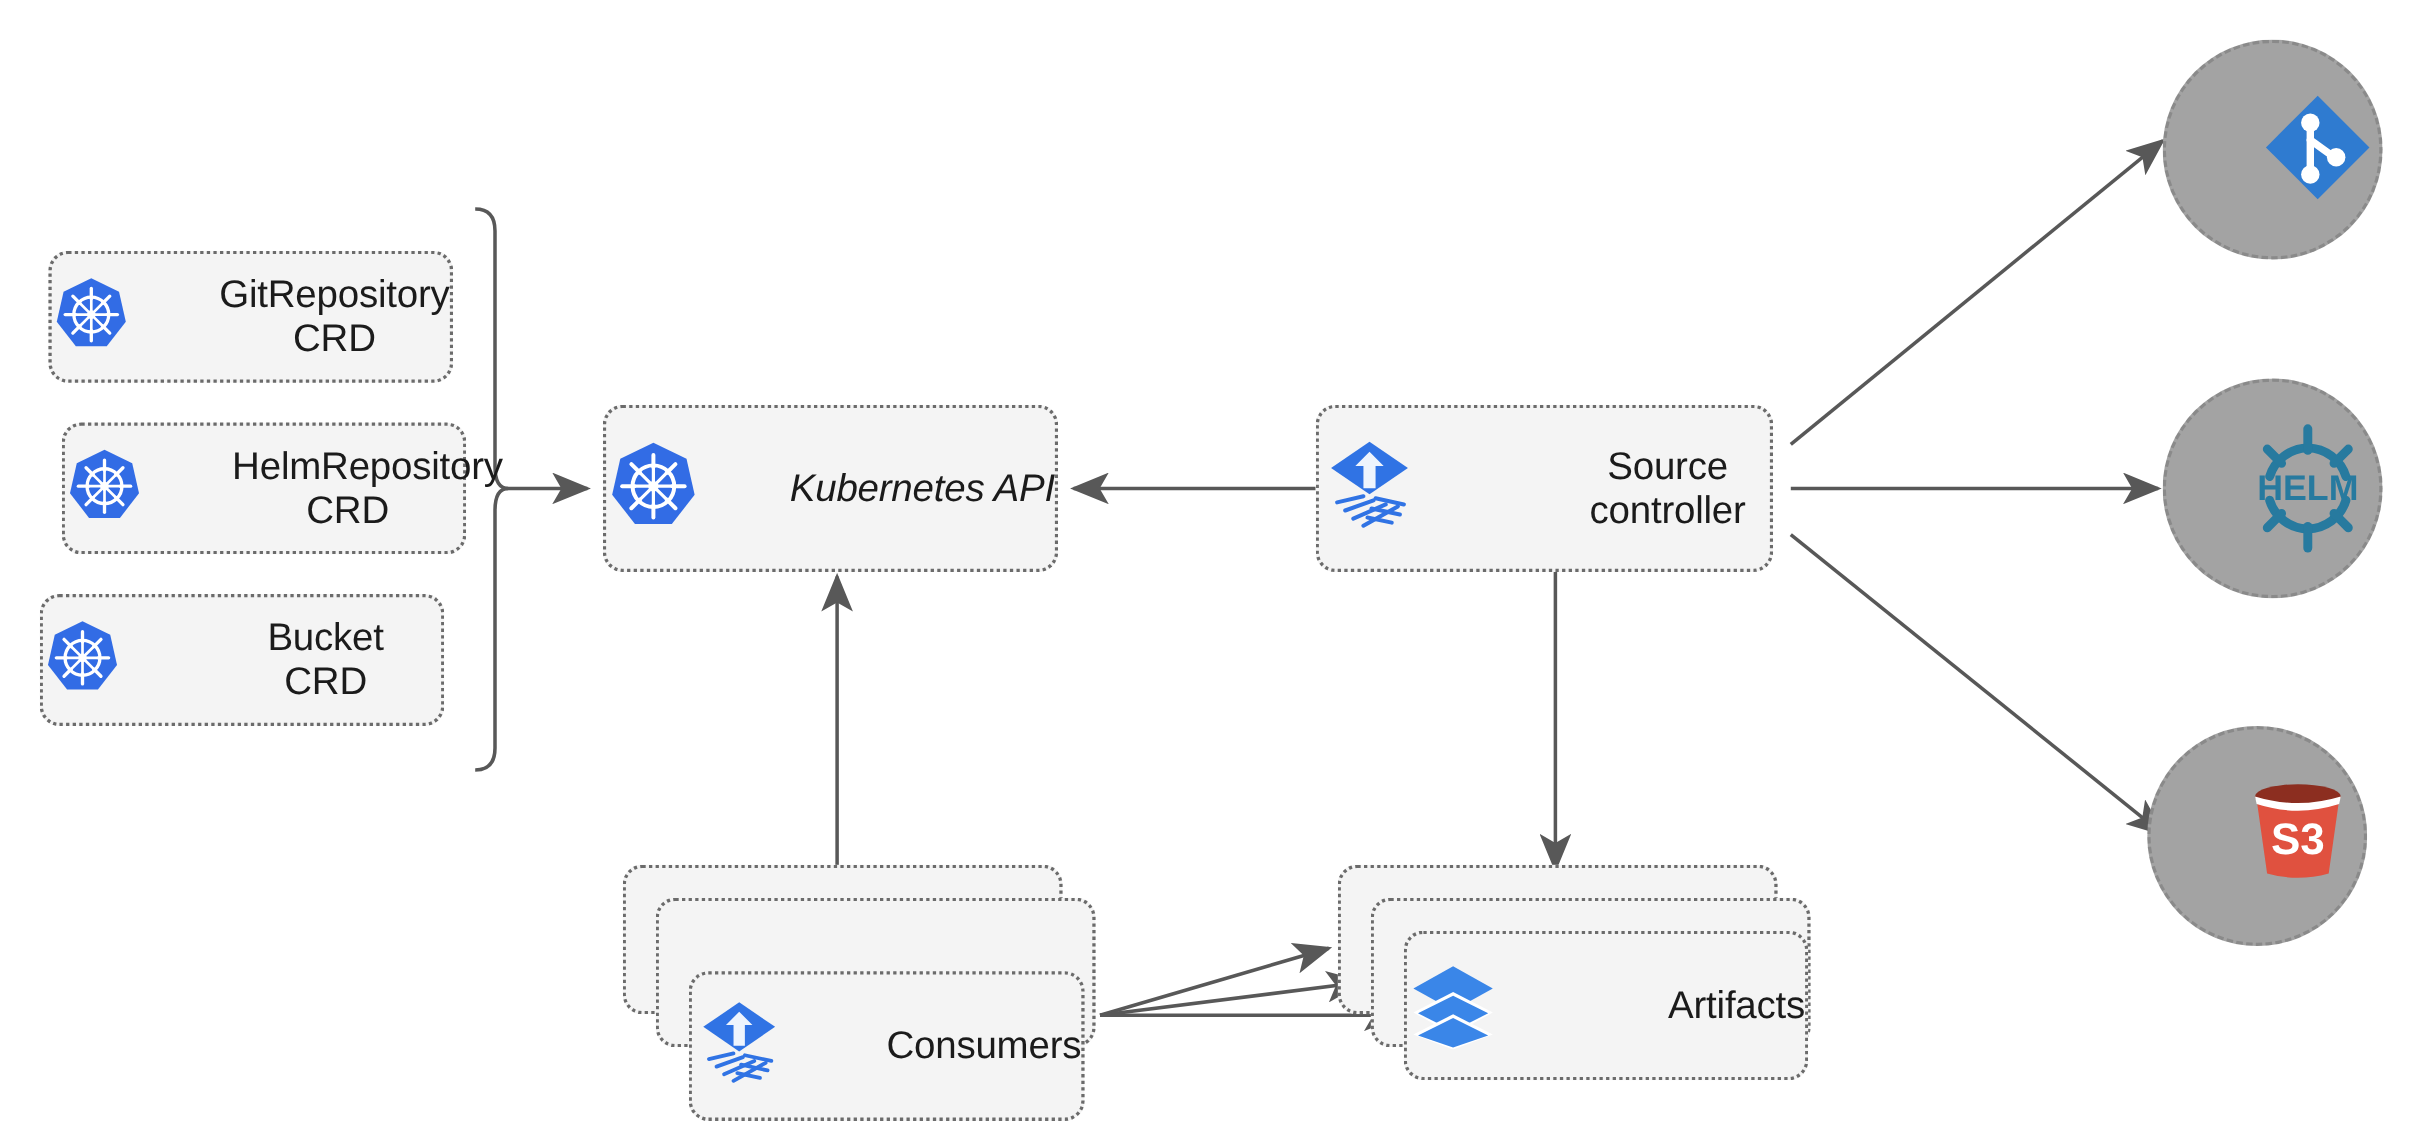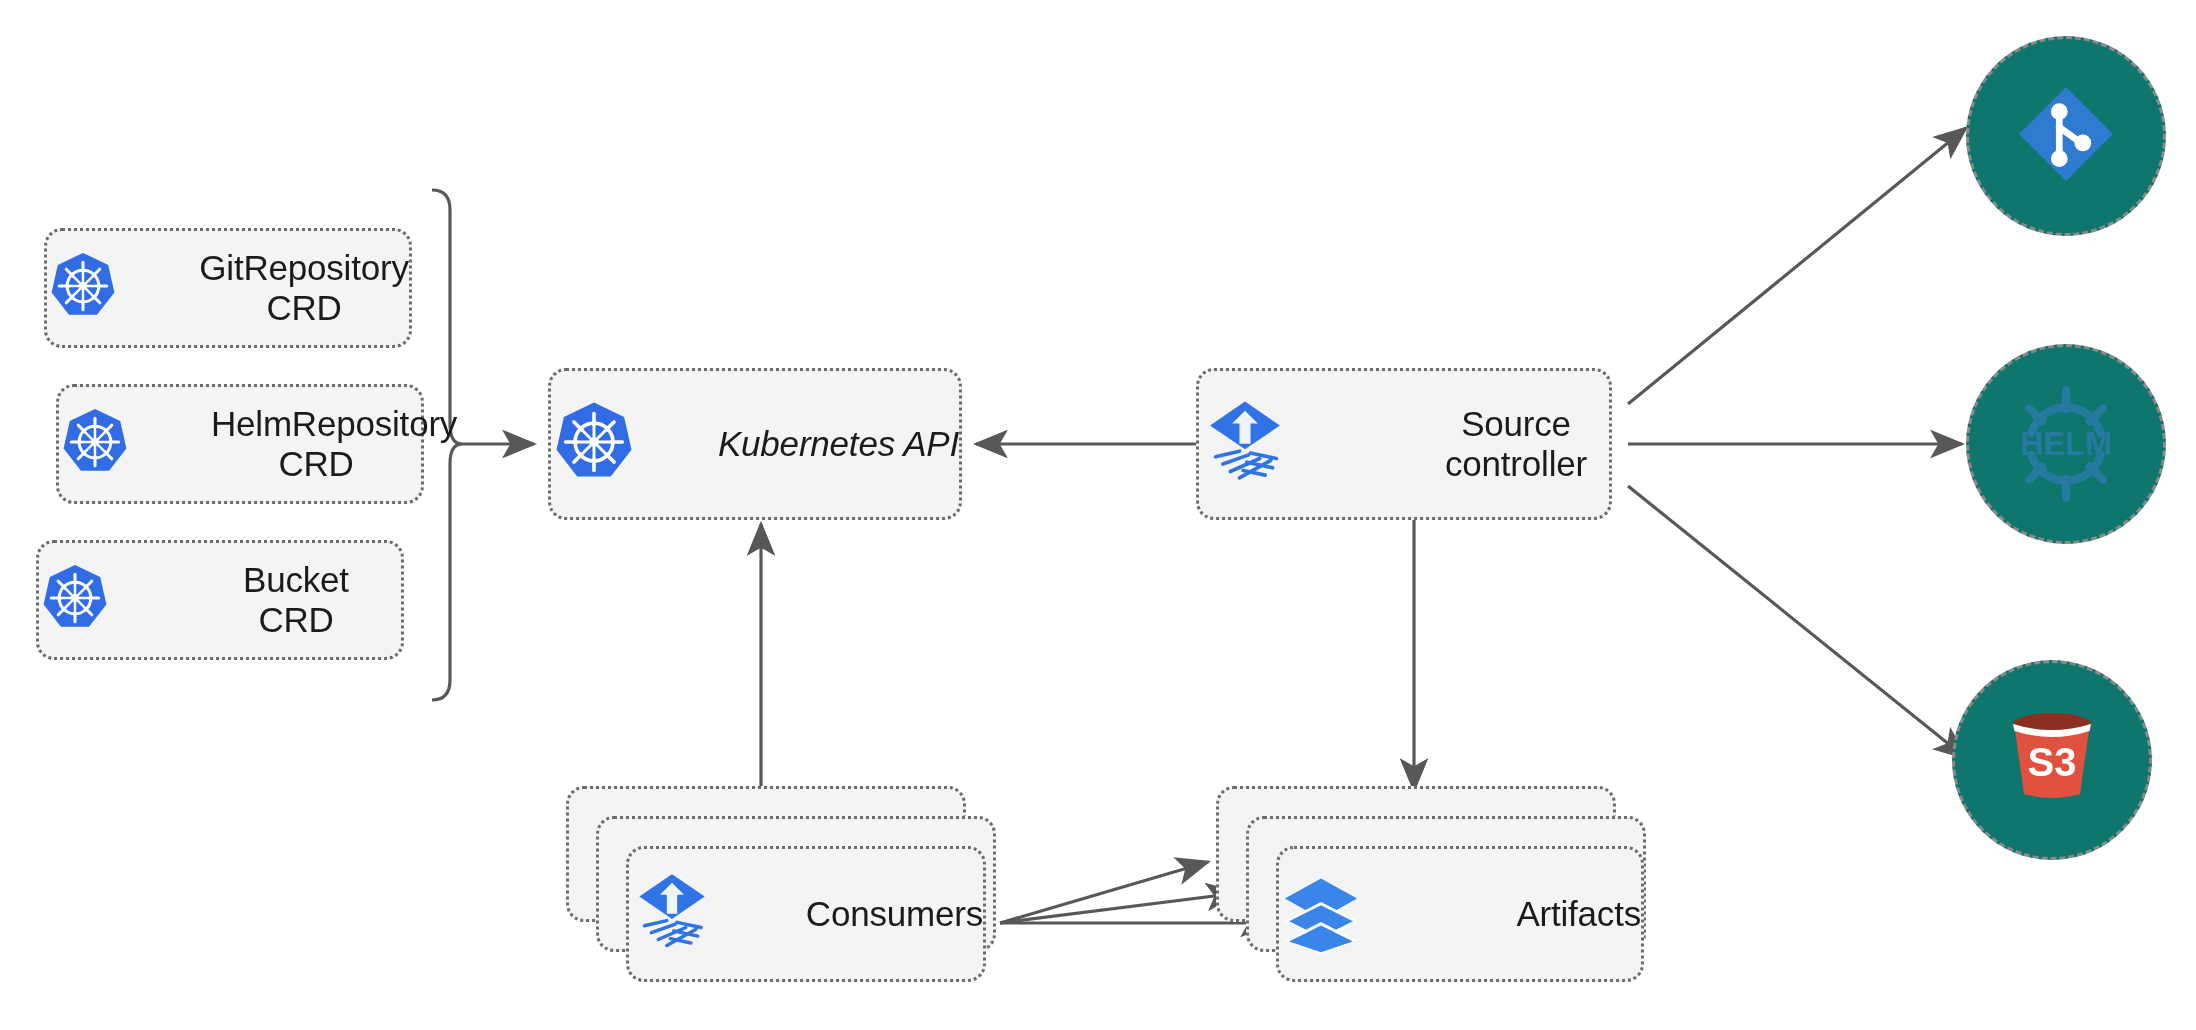--- a/index.html
+++ b/index.html
@@ -55,24 +55,24 @@
   }
   .crd-node .label {
     margin-left: 22px;
     width: 210px;
   }
   .circle {
     position: absolute;
     box-sizing: border-box;
     border: 3px dashed #8a8a8a;
     border-radius: 50%;
-    background: #0f766e;
+    background: #a3a3a3;
     display: flex;
     align-items: center;
-    justify-content: center;
+    justify-content: flex-end;
     z-index: 3;
   }
 </style>
 </head>
 <body>
 
 <div id="canvas">
 
   <svg id="edges" viewBox="0 0 2196 1030">
     <defs>
@@ -243,21 +243,21 @@
           <path d="M48 81 L72 86"></path>
         </g>
       </svg>
     </span>
     <span class="label" style="margin-left:24px; width:186px;">Source
 controller</span>
   </div>
 
   <div class="node stack-back" style="left:566px; top:786px; width:400px; height:136px;"></div>
   <div class="node stack-back" style="left:596px; top:816px; width:400px; height:136px;"></div>
-  <div class="node" style="left:626px; top:846px; width:360px; height:136px;">
+  <div class="node" style="left:626px; top:883px; width:360px; height:136px;">
     <span class="ico">
       <svg width="86" height="86" viewBox="0 0 100 100">
         <path d="M50 6 L88 32 L50 58 L12 32 Z" fill="#3073E4"></path>
         <path d="M50 16 L64 30 L56 30 L56 52 L44 52 L44 30 L36 30 Z" fill="#ffffff" opacity="0.92"></path>
         <g stroke="#3073E4" stroke-width="4" stroke-linecap="round" fill="none">
           <path d="M18 66 L44 60"></path>
           <path d="M26 74 L54 64"></path>
           <path d="M34 82 L66 68"></path>
           <path d="M44 89 L78 70"></path>
           <path d="M56 62 L84 68"></path>

